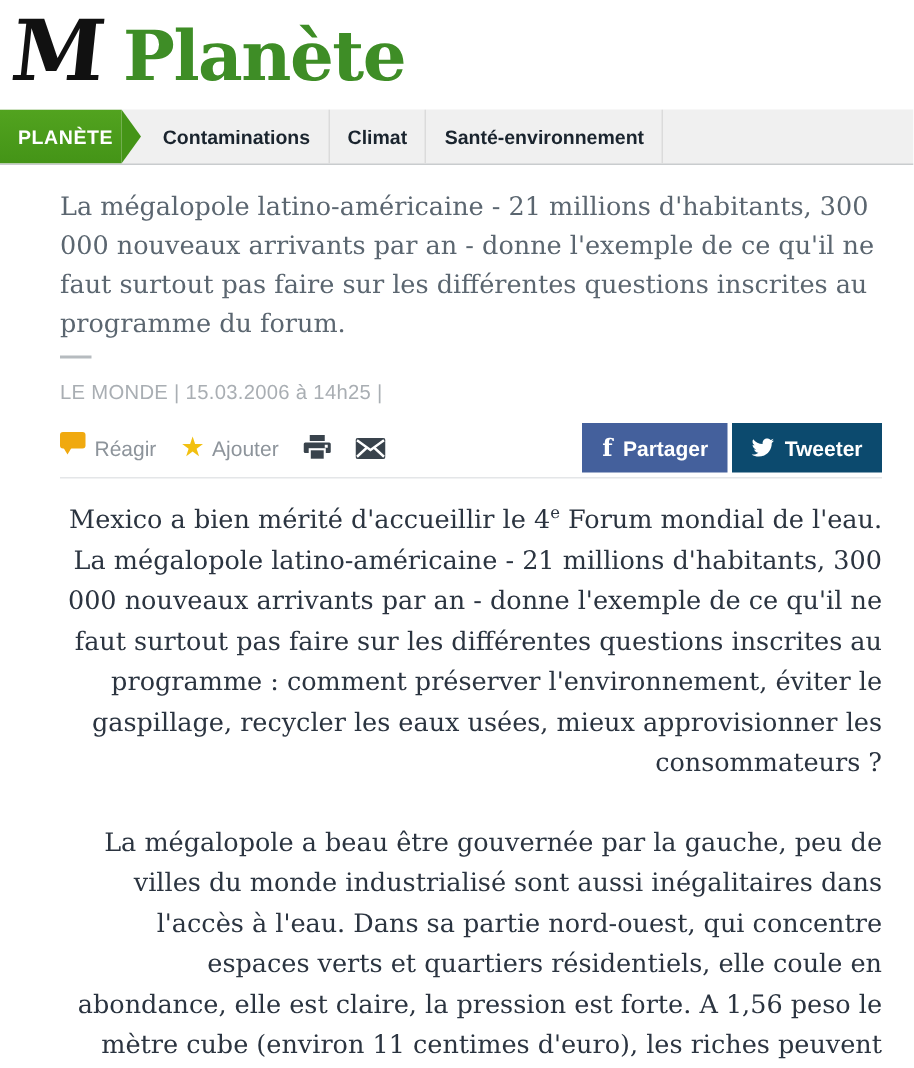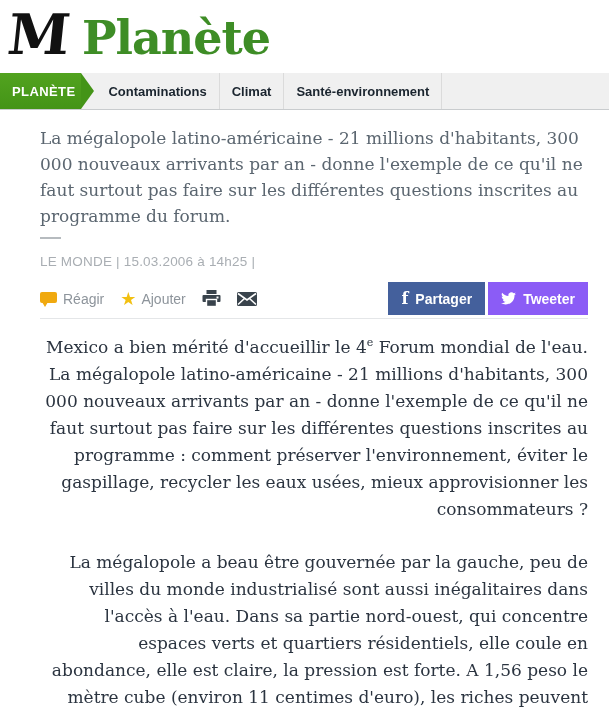--- a/index.html
+++ b/index.html
@@ -67,21 +67,21 @@
   }
   .meta.byline{margin-top:13px;}
 
   
   .actions{
     margin-top:13px;display:flex;align-items:center;
     border-bottom:1px solid #E4E6E8;padding-bottom:3px;height:33px;
     box-sizing:content-box;
   }
   .act{
-    display:inline-flex;align-items:center;margin-right:16px;
+    display:inline-flex;align-items:flex-start;margin-right:16px;
     color:#8D949B;font-size:14px;cursor:pointer;
   }
   .bubble{
     width:17px;height:11px;background:#F0A90F;border-radius:2px;
     position:relative;display:inline-block;margin-right:6px;margin-top:-3px;
   }
   .bubble:after{
     content:"";position:absolute;left:2px;bottom:-4px;
     border-left:3px solid transparent;border-right:3px solid transparent;
     border-top:5px solid #F0A90F;
@@ -93,21 +93,21 @@
   .iconbtn{display:inline-flex;align-items:center;margin-right:16px;cursor:pointer;}
   .spacer{flex:1;}
   .btn{
     display:inline-flex;align-items:center;justify-content:center;
     height:33px;border:none;color:#fff;font-weight:bold;font-size:14px;
     font-family:"Liberation Sans", sans-serif;cursor:pointer;padding:0 13px;
   }
   .btn .glyph{margin-right:7px;display:inline-flex;align-items:center;}
   .btn.fb{background:#44609C;}
   .btn.fb .f{font-family:"DejaVu Serif", serif;font-weight:bold;font-size:16px;line-height:16px;}
-  .btn.tw{background:#8b5cf6;margin-left:3px;}
+  .btn.tw{background:#0c4a6e;margin-left:3px;}
 
   
   .body-p{
     font-family:"DejaVu Serif", serif;
     font-size:17px;line-height:27px;color:#2B3440;
     margin:15px 0 0 0;
     text-align:right;
   }
   .body-p + .body-p{margin-top:26px;}
   .body-p sup{font-size:11px;line-height:0;}

